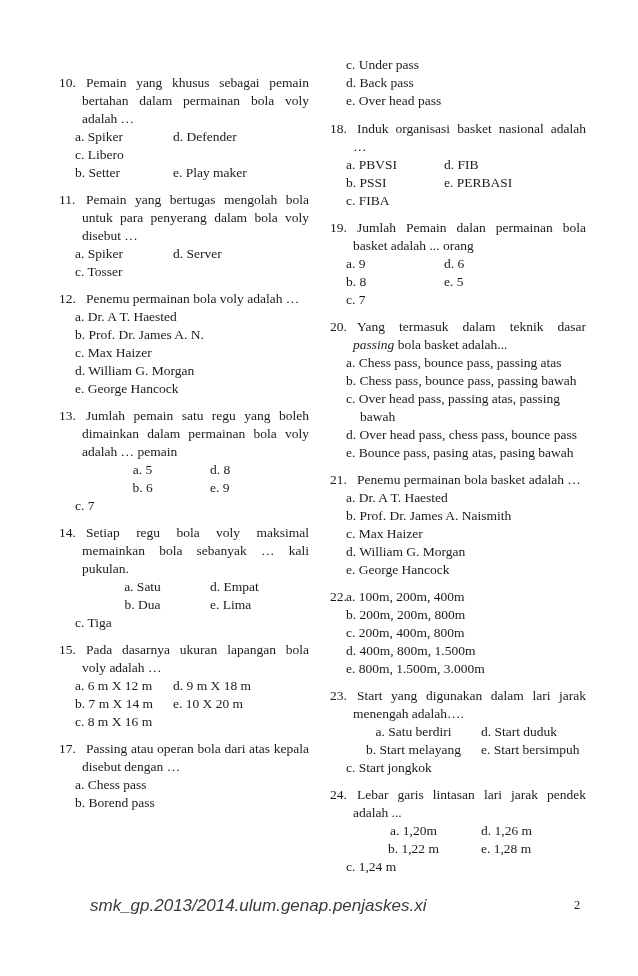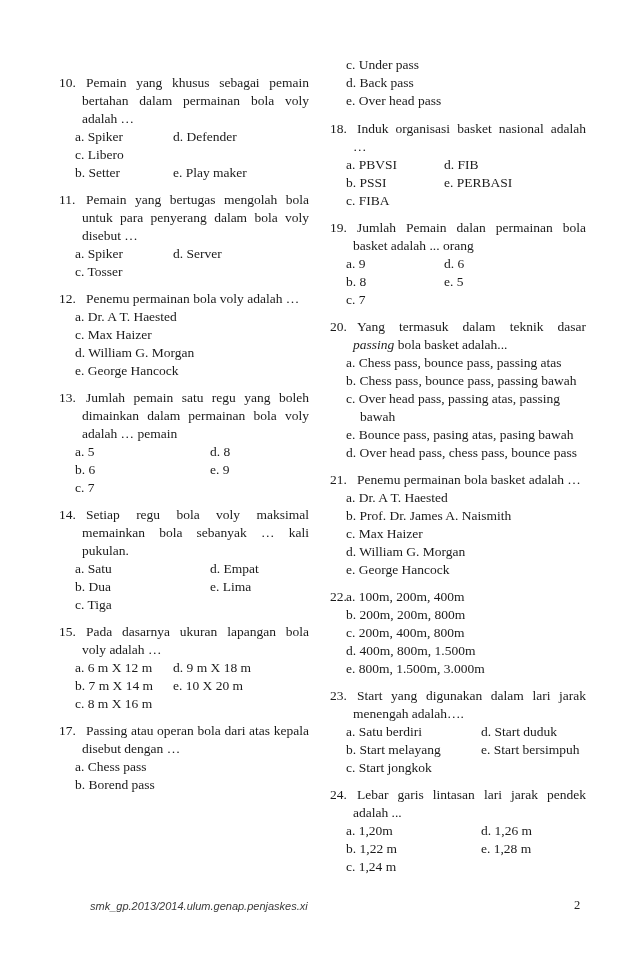--- a/index.html
+++ b/index.html
@@ -8,26 +8,26 @@
     font-family:"Liberation Serif", serif;font-size:13.5px;line-height:18px;color:#1b1b1b;
   }
   .col{position:absolute;}
   #col-left{left:59px;top:74px;width:250px;}
   #col-right{left:330px;top:56px;width:256px;}
   .q{position:relative;padding-left:16px;margin-bottom:9px;}
   .q-num{position:absolute;left:0;top:0;}
   .q-text{text-align:justify;text-indent:4px;margin-left:7px;}
   .opt-row{white-space:nowrap;}
   .tab-sm{display:inline-block;width:98px;}
-  .tab-lg{display:inline-block;width:135px;}
+  .tab-lg{display:inline-block;width:135px;text-align:center;}
   .opt-wrap{white-space:normal;padding-left:14px;text-indent:-14px;}
   .cont-opts{padding-left:16px;margin-bottom:10px;}
   #footer-left{
     position:absolute;left:90px;top:897px;
-    font-family:"Liberation Sans", sans-serif;font-style:italic;font-size:11px;color:#3a3a3a;
+    font-family:"Liberation Sans", sans-serif;font-style:italic;font-size:17px;color:#3a3a3a;
   }
   #page-num{position:absolute;left:574px;top:896px;font-size:12.5px;color:#222;}
 </style>
 </head>
 <body>
 
 <div class="col" id="col-left">
 
   <div class="q">
     <span class="q-num">10.</span>
@@ -41,20 +41,21 @@
     <span class="q-num">11.</span>
     <div class="q-text">Pemain yang bertugas mengolah bola untuk para penyerang dalam bola voly disebut …</div>
     <div class="opt-row"><span class="tab-sm">a. Spiker</span><span>d. Server</span></div>
     <div class="opt-row"><span>c. Tosser</span></div>
   </div>
 
   <div class="q">
     <span class="q-num">12.</span>
     <div class="q-text">Penemu permainan bola voly adalah …</div>
     <div class="opt-row">a. Dr. A T. Haested</div>
+    <div class="opt-row">b. Prof. Dr. James A. N.</div>
     <div class="opt-row">c. Max Haizer</div>
     <div class="opt-row">d. William G. Morgan</div>
     <div class="opt-row">e. George Hancock</div>
   </div>
 
   <div class="q">
     <span class="q-num">13.</span>
     <div class="q-text">Jumlah pemain satu regu yang boleh dimainkan dalam permainan bola voly adalah … pemain</div>
     <div class="opt-row"><span class="tab-lg">a. 5</span><span>d. 8</span></div>
     <div class="opt-row"><span class="tab-lg">b. 6</span><span>e. 9</span></div>
@@ -112,22 +113,22 @@
   </div>
 
   <div class="q">
     <span class="q-num">20.</span>
     <div class="q-text"><span>Yang termasuk dalam teknik dasar</span>
       <i>passing</i>
       <span>bola basket adalah...</span></div>
     <div class="opt-wrap">a. Chess pass, bounce pass, passing atas</div>
     <div class="opt-wrap">b. Chess pass, bounce pass, passing bawah</div>
     <div class="opt-wrap">c. Over head pass, passing atas, passing bawah</div>
+    <div class="opt-wrap">d. Over head pass, chess pass, bounce pass</div>
     <div class="opt-wrap">e. Bounce pass, pasing atas, pasing bawah</div>
-    <div class="opt-wrap">d. Over head pass, chess pass, bounce pass</div>
   </div>
 
   <div class="q">
     <span class="q-num">21.</span>
     <div class="q-text">Penemu permainan bola basket adalah …</div>
     <div class="opt-row">a. Dr. A T. Haested</div>
     <div class="opt-row">b. Prof. Dr. James A. Naismith</div>
     <div class="opt-row">c. Max Haizer</div>
     <div class="opt-row">d. William G. Morgan</div>
     <div class="opt-row">e. George Hancock</div>

